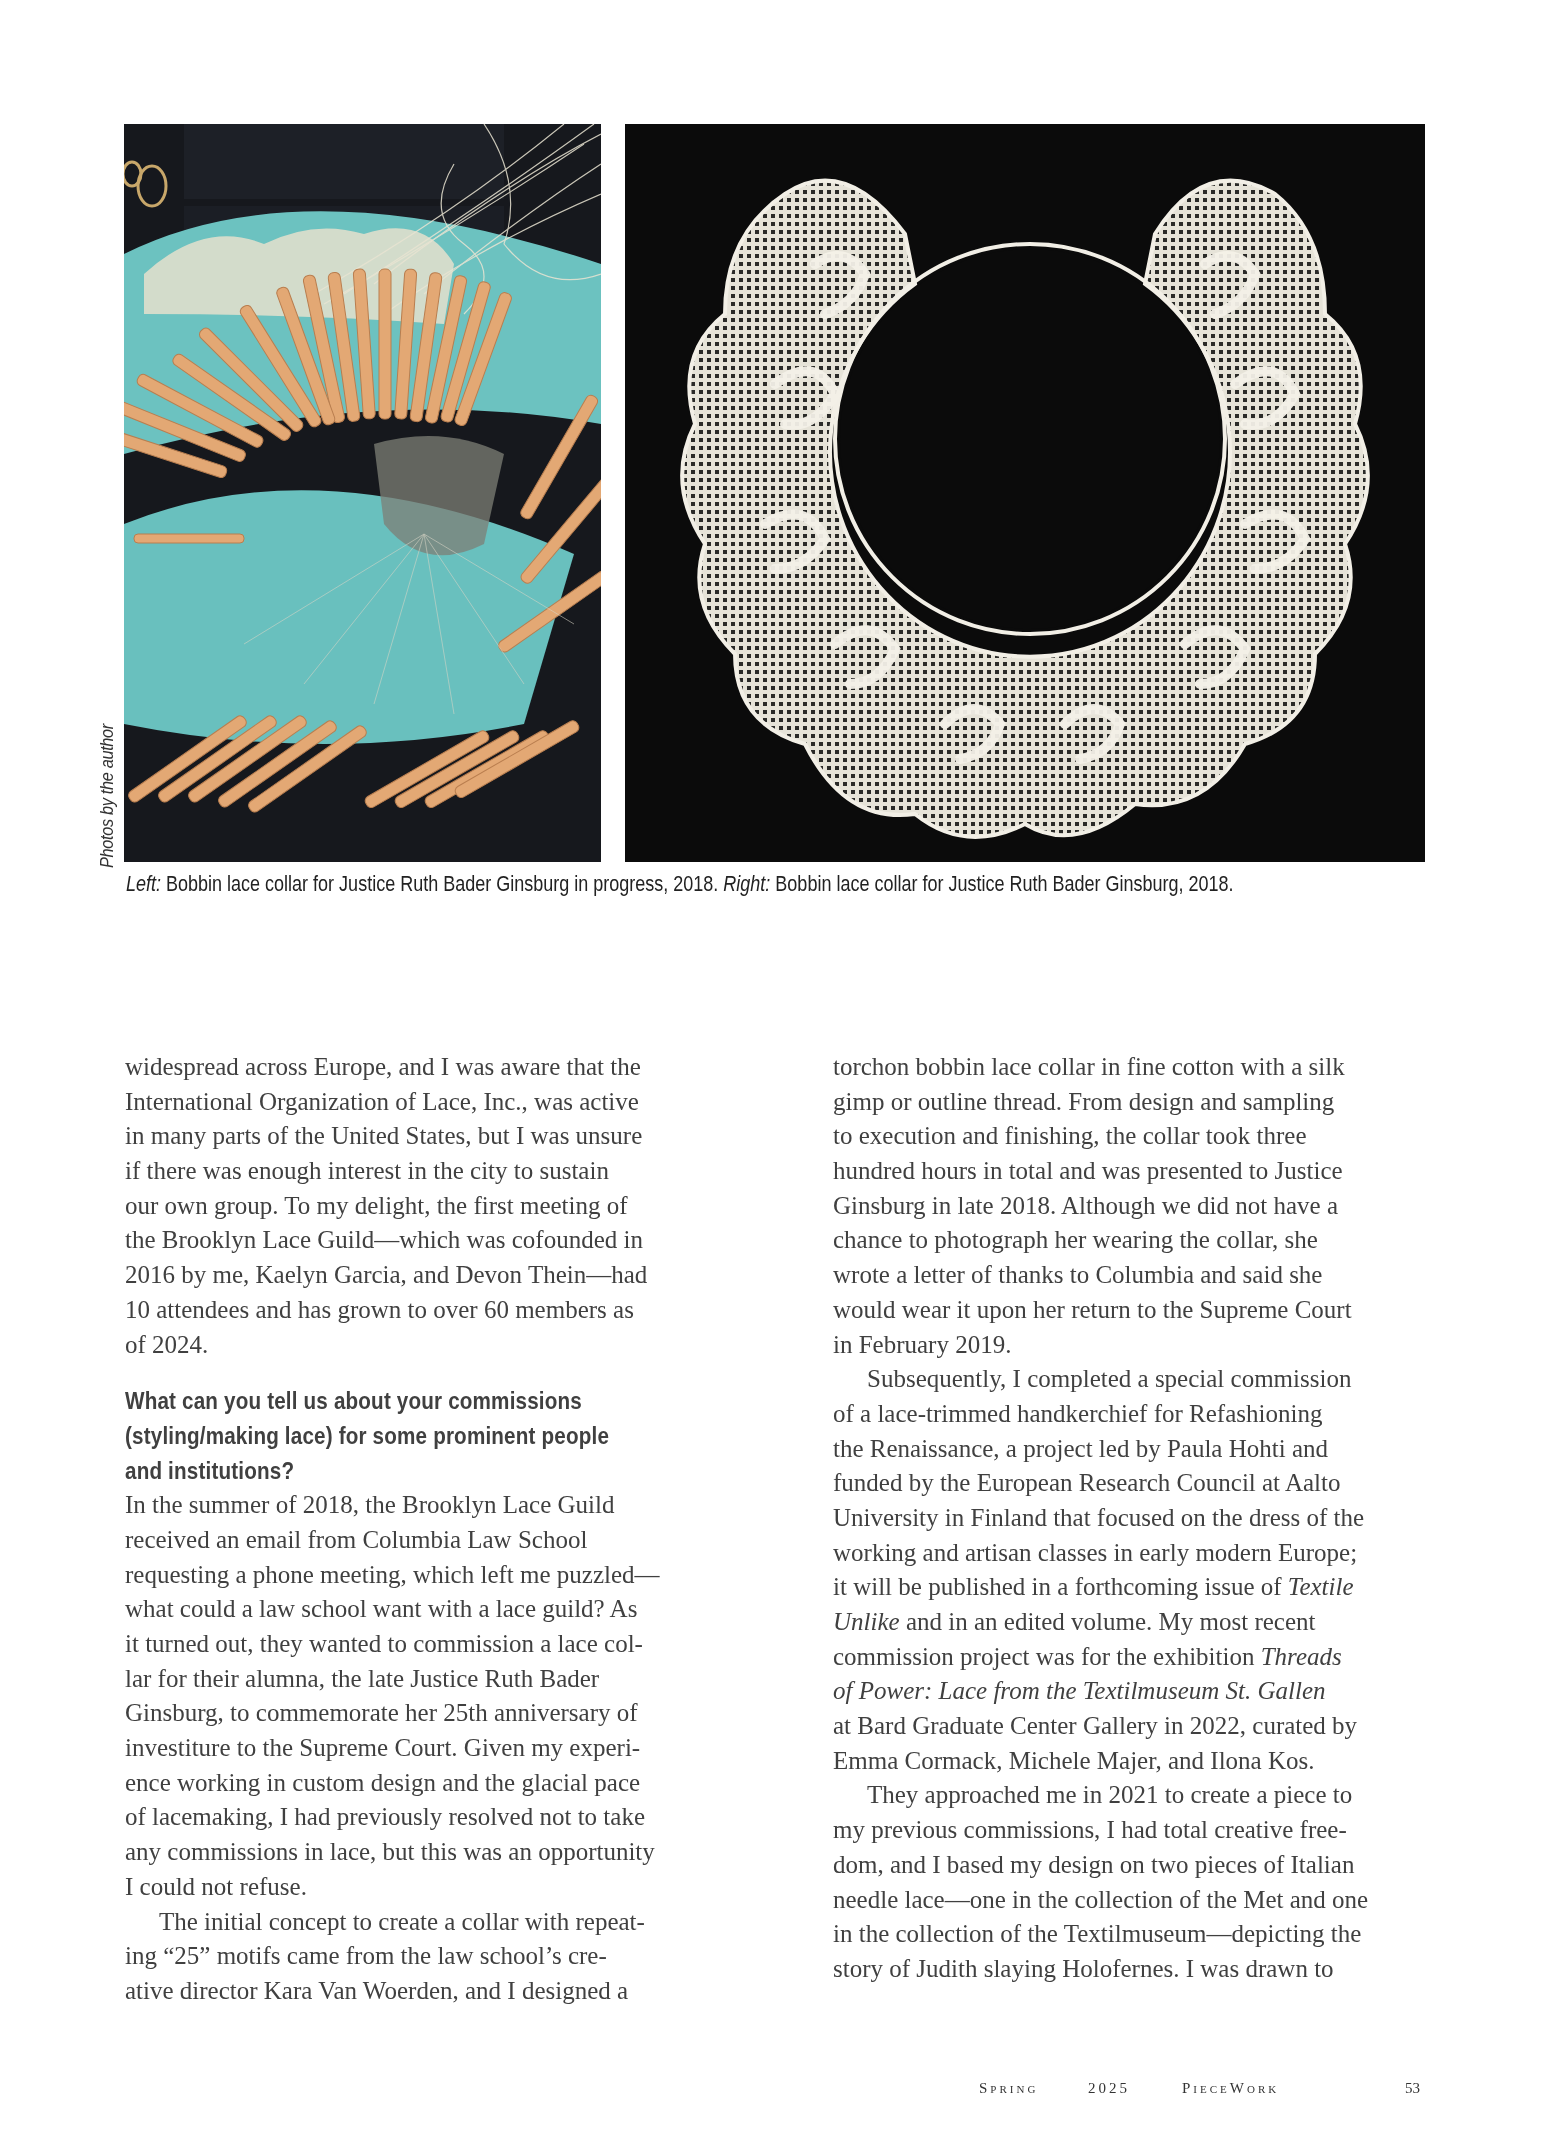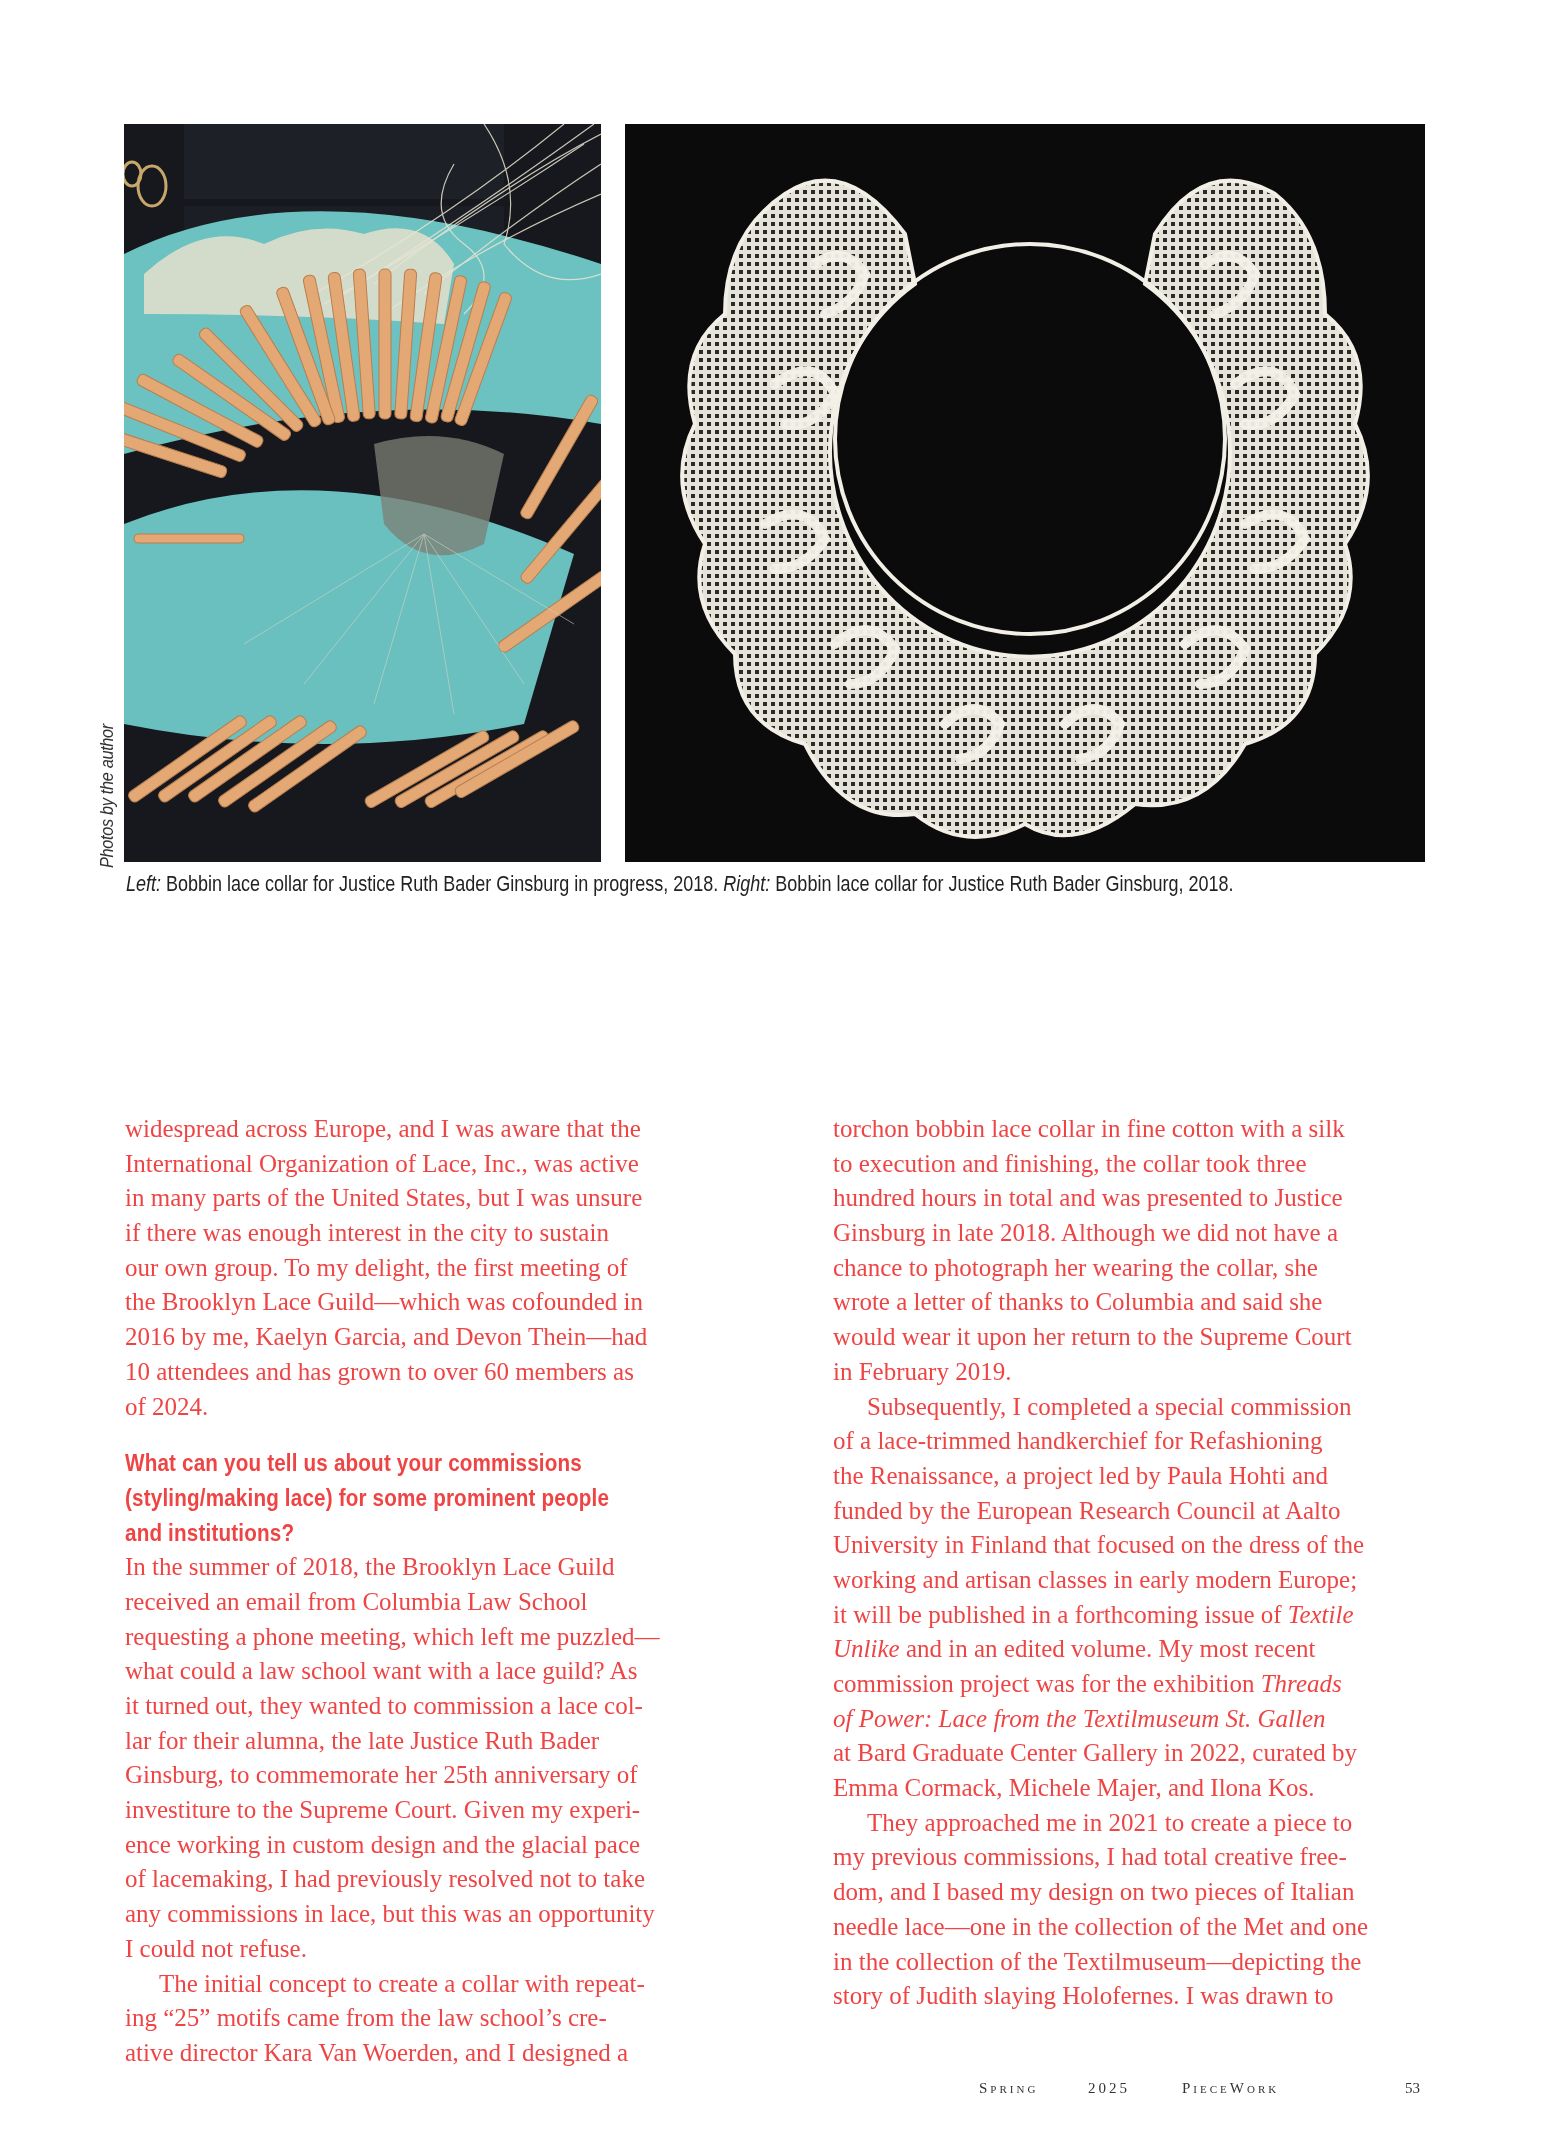--- a/index.html
+++ b/index.html
@@ -13,21 +13,21 @@
     font-family: "Liberation Sans", sans-serif; font-style: italic;
     font-size: 19px; letter-spacing: -0.4px; color: #333; white-space: nowrap;
     transform: rotate(-90deg) scaleX(0.86);
   }
   .caption {
     position: absolute; left: 126px; top: 871px; width: 1300px;
     font-family: "Liberation Sans", sans-serif; font-size: 22.5px; color: #222;
     white-space: nowrap; transform-origin: 0 0; transform: scaleX(0.80);
   }
   .caption .lead { font-style: italic; }
-  .col { position: absolute; top: 1112px; font-family: "Liberation Serif", serif; font-size: 25px; line-height: 34.7px; color: #ef4444; }
+  .col { position: absolute; top: 1050px; font-family: "Liberation Serif", serif; font-size: 25px; line-height: 34.7px; color: #404040; }
   .col-left { left: 125px; width: 620px; }
   .col-right { left: 796px; width: 635px; margin-left: 37px; }
   .line { display: block; white-space: nowrap; height: 34.7px; }
   .indent { padding-left: 34px; }
   .heading { font-family: "Liberation Sans", sans-serif; font-weight: bold; font-size: 24px; letter-spacing: 0.2px; transform-origin: 0 50%; transform: scaleX(0.86); }
   .gap { height: 22px; display: block; }
   i, .it { font-style: italic; }
   .footer { position: absolute; top: 2080px; left: 0; width: 1537px; height: 24px; font-family: "Liberation Serif", serif; font-size: 15px; color: #333; }
   .footer span { position: absolute; top: 0; letter-spacing: 3px; font-variant: small-caps; }
   .footer .season { left: 979px; }
@@ -177,20 +177,21 @@
   <div>
     <span class="line indent">The initial concept to create a collar with repeat-</span>
     <span class="line">ing “25” motifs came from the law school’s cre-</span>
     <span class="line">ative director Kara Van Woerden, and I designed a</span>
   </div>
 </div>
 
 <div class="col col-right">
   <div>
     <span class="line">torchon bobbin lace collar in fine cotton with a silk</span>
+    <span class="line">gimp or outline thread. From design and sampling</span>
     <span class="line">to execution and finishing, the collar took three</span>
     <span class="line">hundred hours in total and was presented to Justice</span>
     <span class="line">Ginsburg in late 2018. Although we did not have a</span>
     <span class="line">chance to photograph her wearing the collar, she</span>
     <span class="line">wrote a letter of thanks to Columbia and said she</span>
     <span class="line">would wear it upon her return to the Supreme Court</span>
     <span class="line">in February 2019.</span>
   </div>
   <div>
     <span class="line indent">Subsequently, I completed a special commission</span>

